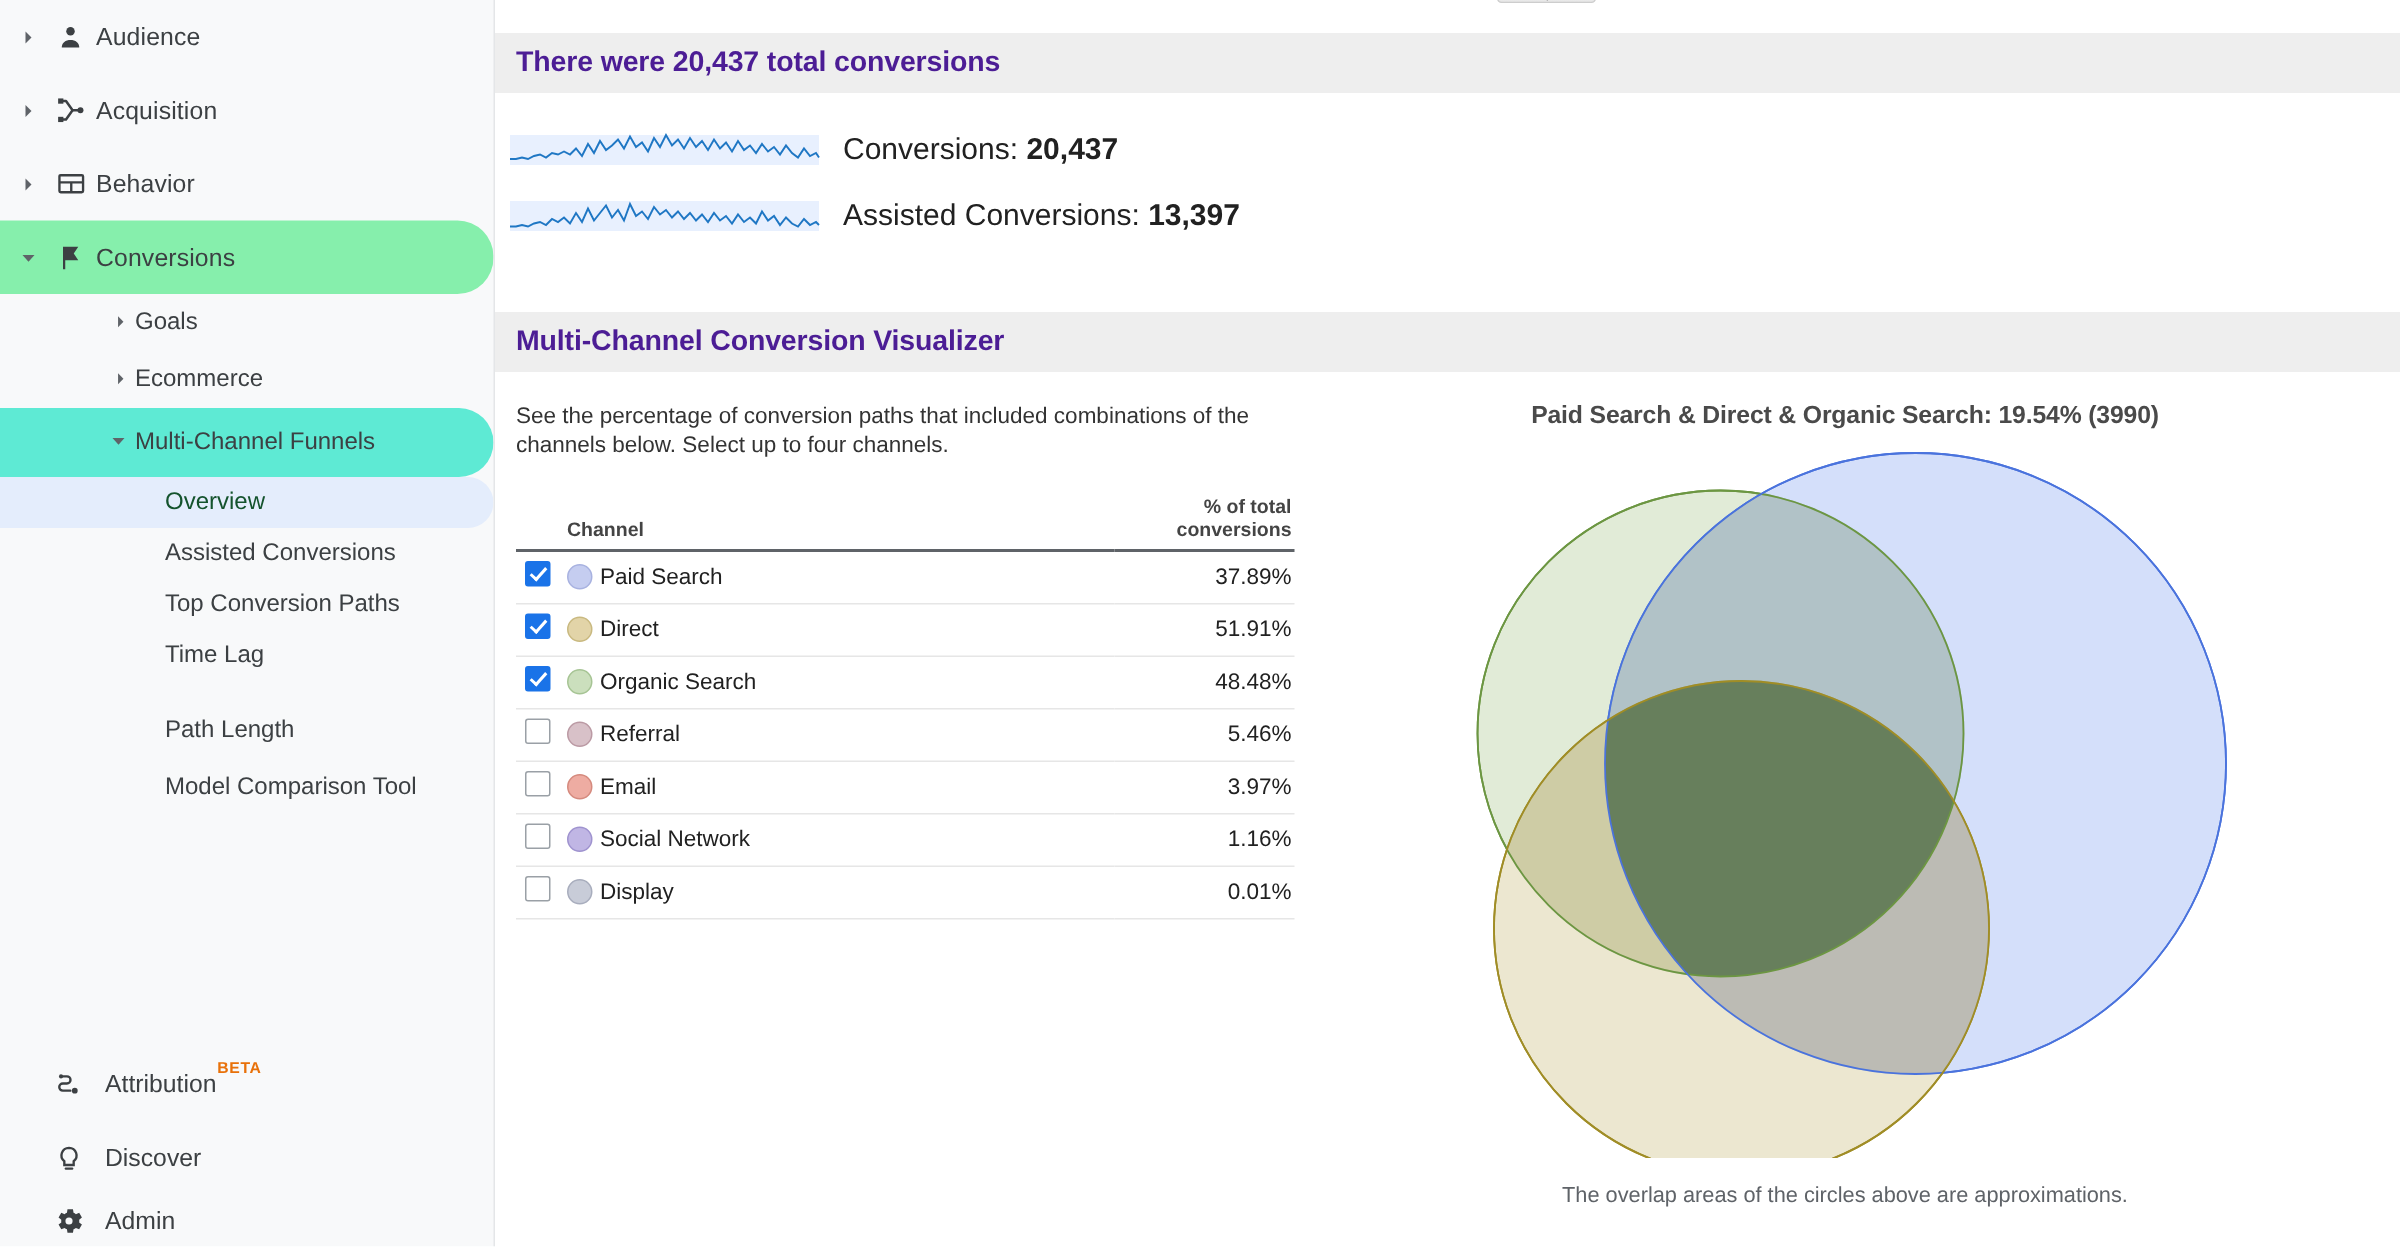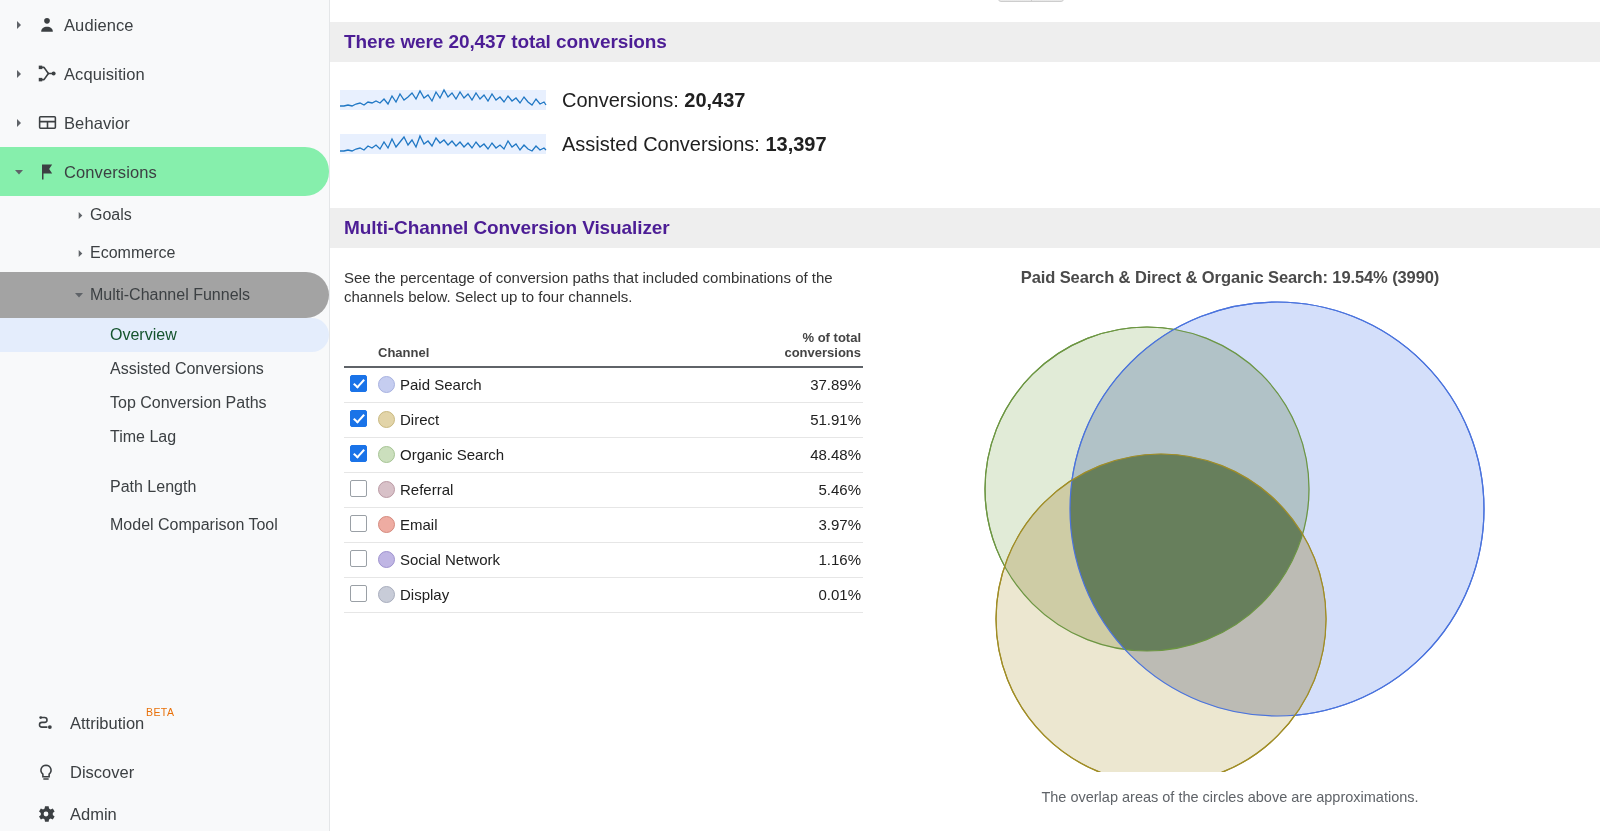--- a/index.html
+++ b/index.html
@@ -62,21 +62,21 @@
   .sub-row .subcaret {
     position: absolute; left: 76px; top: 50%;
     transform: translateY(-50%);
     color: #5f6368;
   }
   .sub-row .sub-label { font-size: 16px; color: #3c4043; line-height: 20px; }
   .sub-row.has-caret .sub-label { padding-left: 18px; }
 
   .sub-row.mcf {
     height: 46px;
-    background: #a3a3a3;
+    background: #5eead4;
     border-radius: 0 24px 24px 0;
     align-items: center;
   }
   .sub-row.mcf .subcaret { left: 74px; }
   .sub-row.mcf .sub-label { padding-left: 18px; line-height: 22px; }
 
   .leaf-row {
     display: flex; align-items: center;
     padding-left: 110px;
     min-height: 34px;
@@ -94,21 +94,21 @@
     cursor: pointer;
   }
   .bottom-row .bicon {
     width: 48px; flex: 0 0 48px;
     display: flex; align-items: center; justify-content: center;
     color: #3c4043;
   }
   .bottom-row .blabel { font-size: 16.5px; color: #3c4043; position: relative; }
   .beta {
     position: absolute; top: -8px; right: -30px;
-    font-size: 10.5px; font-weight: normal;
+    font-size: 10.5px; font-weight: bold;
     color: #e8710a; letter-spacing: .4px;
   }
 
   
   .main {
     position: relative;
     width: 1270px; height: 831px;
     flex: 1 1 auto;
     background: #ffffff;
     overflow: hidden;

